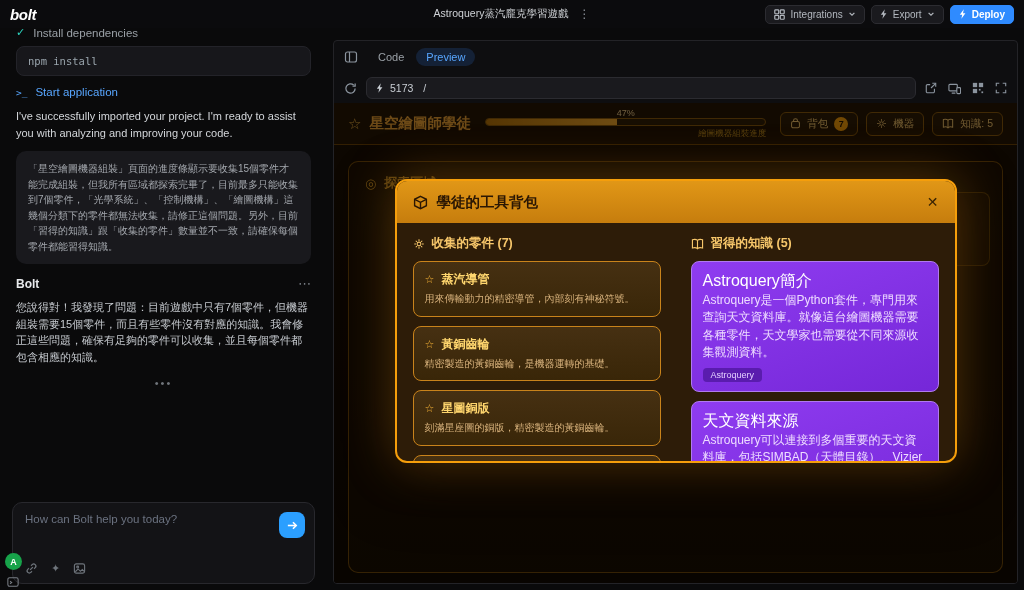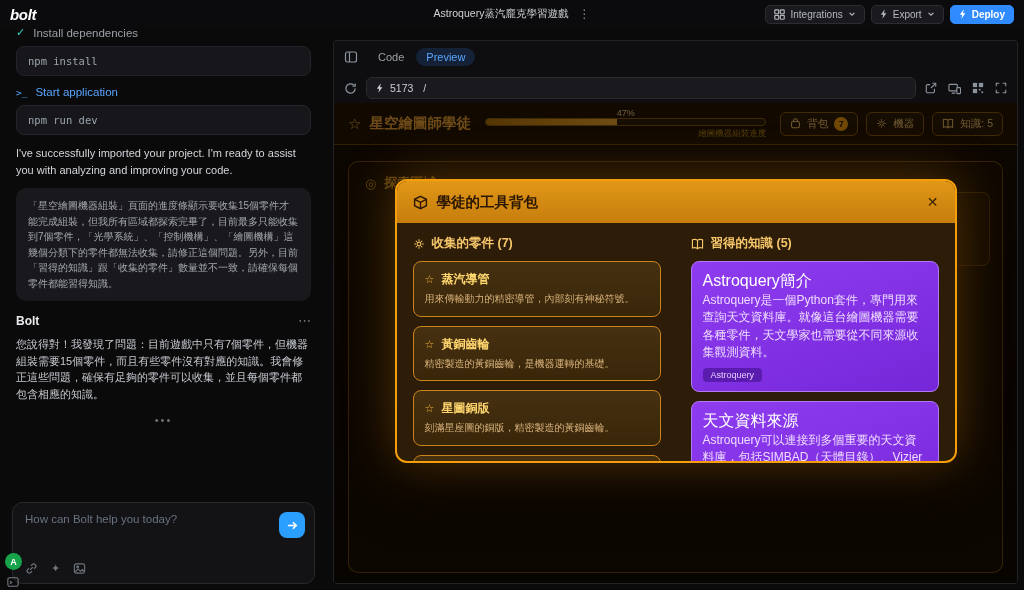--- a/index.html
+++ b/index.html
@@ -171,21 +171,20 @@
         <div class="step first">
           <span class="check">✓</span>
           <span>Install dependencies</span>
         </div>
         <div class="codeblock">npm install</div>
 
         <div class="step start">
           <span class="prompt">&gt;_</span>
           <span>Start application</span>
         </div>
-        <div class="codeblock">npm run dev</div>
 
         <p class="para">I've successfully imported your project. I'm ready to assist you with analyzing and improving your code.</p>
 
         <div class="quote">「星空繪圖機器組裝」頁面的進度條顯示要收集15個零件才能完成組裝，但我所有區域都探索完畢了，目前最多只能收集到7個零件，「光學系統」、「控制機構」、「繪圖機構」這幾個分類下的零件都無法收集，請修正這個問題。另外，目前「習得的知識」跟「收集的零件」數量並不一致，請確保每個零件都能習得知識。</div>
 
         <div class="bolt-row">
           <span class="bolt-name">Bolt</span>
           <span class="more">⋯</span>
         </div>
         <p class="response">您說得對！我發現了問題：目前遊戲中只有7個零件，但機器組裝需要15個零件，而且有些零件沒有對應的知識。我會修正這些問題，確保有足夠的零件可以收集，並且每個零件都包含相應的知識。</p>

